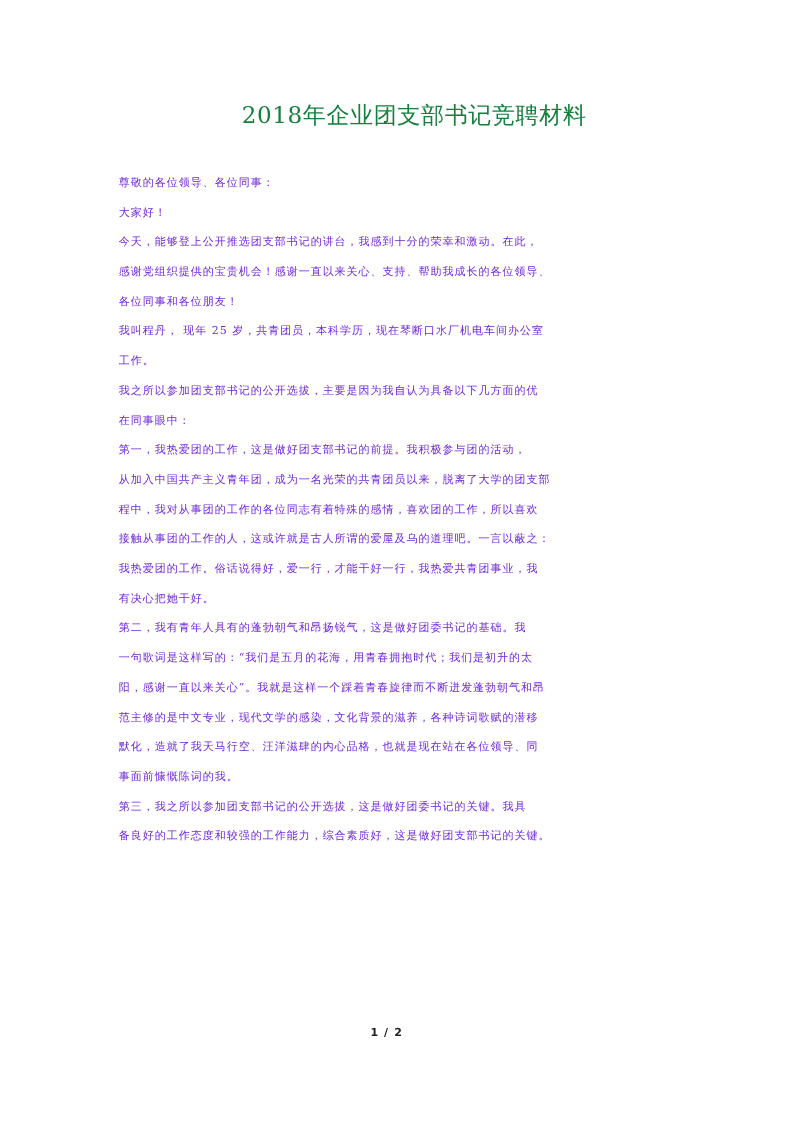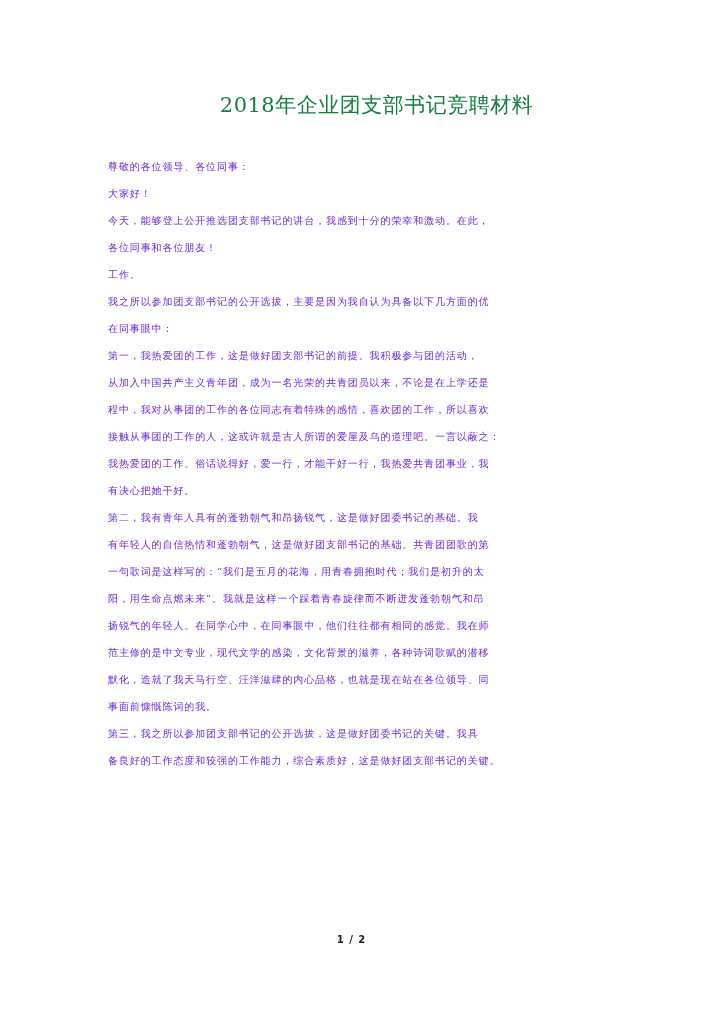--- a/index.html
+++ b/index.html
@@ -17,35 +17,35 @@
 </style>
 </head>
 <body>
 
 <div class="page">
   <div class="title">2018年企业团支部书记竞聘材料</div>
   <div class="body" id="body">
       <div class="line">尊敬的各位领导、各位同事：</div>
       <div class="line">大家好！</div>
       <div class="line">今天，能够登上公开推选团支部书记的讲台，我感到十分的荣幸和激动。在此，</div>
+      <div class="line">感谢党组织提供的宝贵机会！感谢一直以来关心、支持、帮助我成长的各位领导、</div>
       <div class="line">各位同事和各位朋友！</div>
+      <div class="line">我叫程丹， 现年 25 岁，共青团员，本科学历，现在琴断口水厂机电车间办公室</div>
       <div class="line">工作。</div>
       <div class="line">我之所以参加团支部书记的公开选拔，主要是因为我自认为具备以下几方面的优</div>
       <div class="line">在同事眼中：</div>
       <div class="line"> 第一，我热爱团的工作，这是做好团支部书记的前提。我积极参与团的活动，</div>
-      <div class="line">从加入中国共产主义青年团，成为一名光荣的共青团员以来，不论是在上学还是</div>
+      <div class="line">从加入中国共产主义青年团，成为一名光荣的共青团员以来，脱离了大学的团支部</div>
       <div class="line">程中，我对从事团的工作的各位同志有着特殊的感情，喜欢团的工作，所以喜欢</div>
       <div class="line">接触从事团的工作的人，这或许就是古人所谓的爱屋及乌的道理吧。一言以蔽之：</div>
       <div class="line">我热爱团的工作。俗话说得好，爱一行，才能干好一行，我热爱共青团事业，我</div>
       <div class="line">有决心把她干好。</div>
       <div class="line"> 第二，我有青年人具有的蓬勃朝气和昂扬锐气，这是做好团委书记的基础。我</div>
-      <div class="line">有年轻人的自信热情和蓬勃朝气，这是做好团支部书记的基础。共青团团歌的第</div>
       <div class="line">一句歌词是这样写的：“我们是五月的花海，用青春拥抱时代；我们是初升的太</div>
-      <div class="line">阳，用生命点燃未来”。我就是这样一个踩着青春旋律而不断迸发蓬勃朝气和昂</div>
-      <div class="line">扬锐气的年轻人。在同学心中，在同事眼中，他们往往都有相同的感觉。我在师</div>
+      <div class="line">阳，感谢一直以来关心”。我就是这样一个踩着青春旋律而不断迸发蓬勃朝气和昂</div>
       <div class="line">范主修的是中文专业，现代文学的感染，文化背景的滋养，各种诗词歌赋的潜移</div>
       <div class="line">默化，造就了我天马行空、汪洋滋肆的内心品格，也就是现在站在各位领导、同</div>
       <div class="line">事面前慷慨陈词的我。</div>
       <div class="line"> 第三，我之所以参加团支部书记的公开选拔，这是做好团委书记的关键。我具</div>
       <div class="line">备良好的工作态度和较强的工作能力，综合素质好，这是做好团支部书记的关键。</div>
     </div>
   <div class="footer">1 / 2</div>
 </div>
 
 </body></html>

